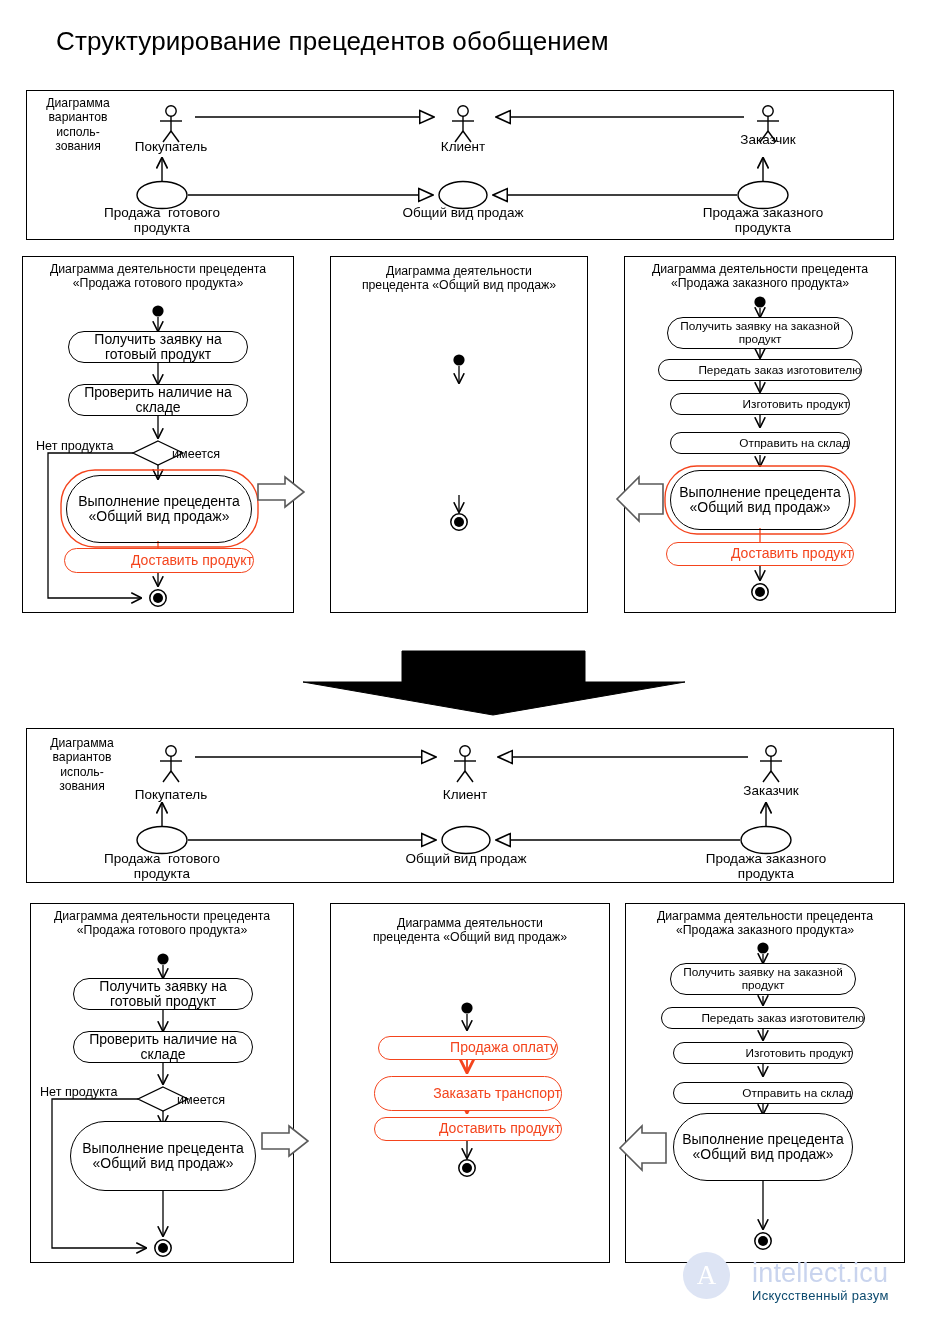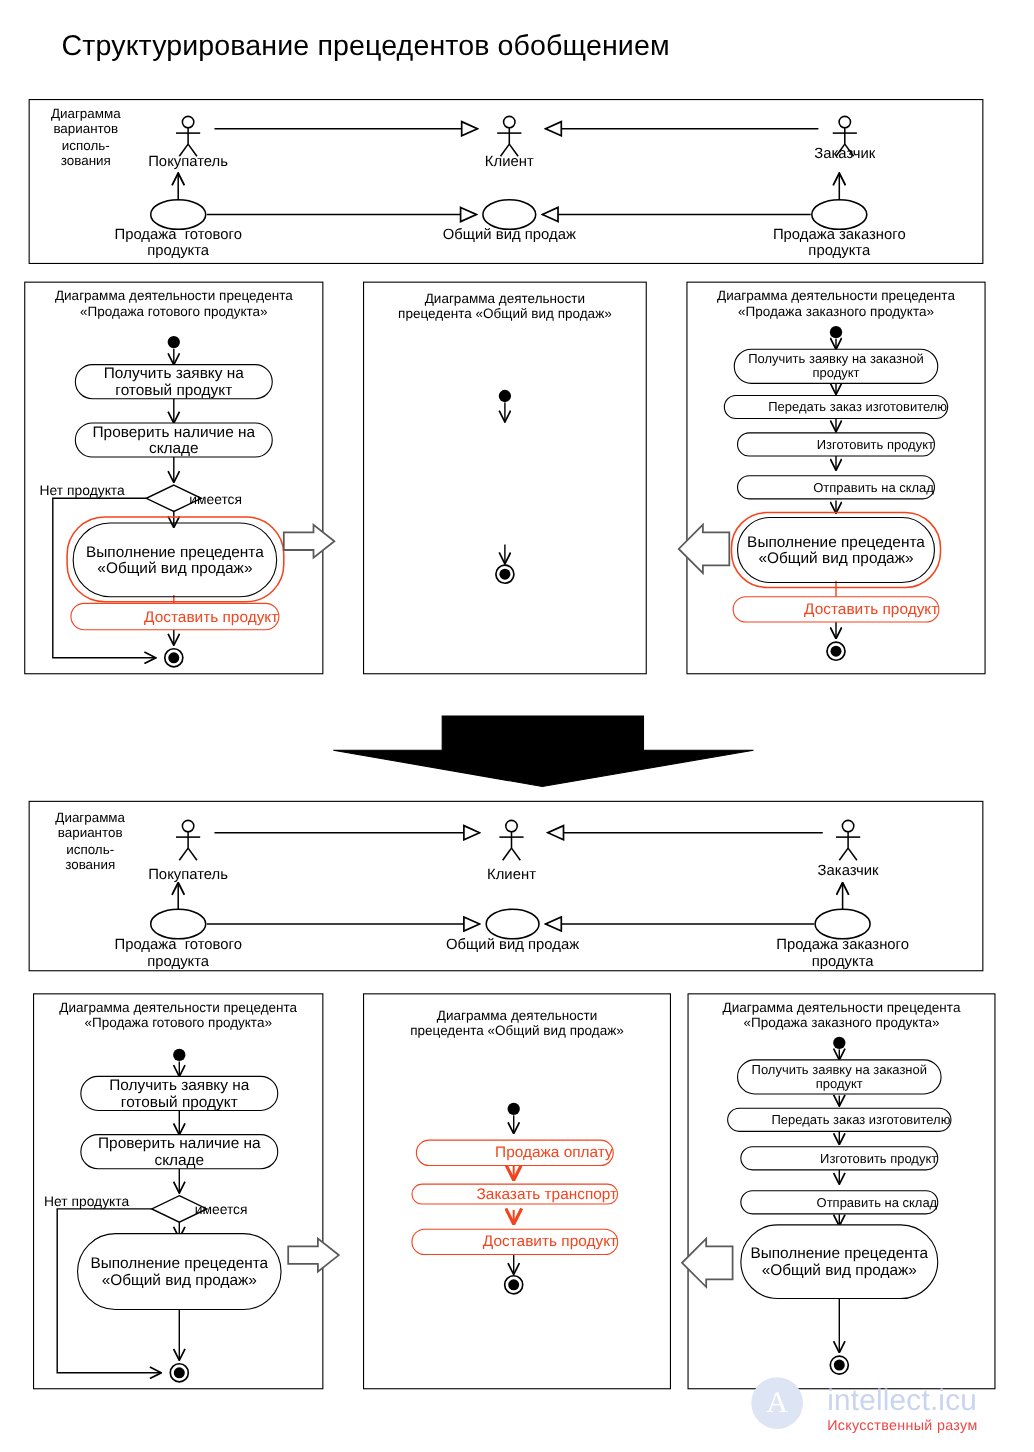--- a/index.html
+++ b/index.html
@@ -38,21 +38,21 @@
     display:flex;align-items:center;justify-content:flex-end;text-align:center;
   }
   .act.red{border-color:#f4441d;color:#f4441d;}
   .act.over{z-index:2;background:transparent;}
   .wm-text{
     position:absolute;left:752px;top:1258px;
     font-size:27px;color:#c9d4ee;letter-spacing:.2px;
   }
   .wm-sub{
     position:absolute;left:752px;top:1288px;
-    font-size:13px;color:#ef4444;letter-spacing:.3px;
+    font-size:13px;color:#0c4a6e;letter-spacing:.3px;
   }
   .wm-badge{
     position:absolute;left:683px;top:1252px;width:47px;height:47px;
     border-radius:50%;background:#dde4f4;
   }
   .wm-badge-glyph{
     position:absolute;left:683px;top:1252px;width:47px;height:47px;
     display:flex;align-items:center;justify-content:center;
     font-size:27px;color:#ffffff;font-family:"Liberation Serif",serif;
   }
@@ -361,21 +361,21 @@
   </div>
   <div class="txt guard" style="left:40px;top:1085px;">Нет продукта</div>
   <div class="txt guard" style="left:177px;top:1093px;">имеется</div>
 
   <div class="txt panel-caption" style="left:336px;top:916px;width:268px;">Диаграмма деятельности
 прецедента «Общий вид продаж»</div>
 
   <div class="act red" style="left:378px;top:1036px;width:180px;height:24px;">
     <span class="node-label">Продажа оплату</span>
   </div>
-  <div class="act red" style="left:374px;top:1076px;width:188px;height:19px;">
+  <div class="act red" style="left:374px;top:1076px;width:188px;height:35px;">
     <span class="node-label">Заказать транспорт</span>
   </div>
   <div class="act red" style="left:374px;top:1117px;width:188px;height:24px;">
     <span class="node-label">Доставить продукт</span>
   </div>
 
   <div class="txt panel-caption" style="left:629px;top:909px;width:272px;">Диаграмма деятельности прецедента
 «Продажа заказного продукта»</div>
 
   <div class="act" style="left:670px;top:963px;width:186px;height:32px;">

